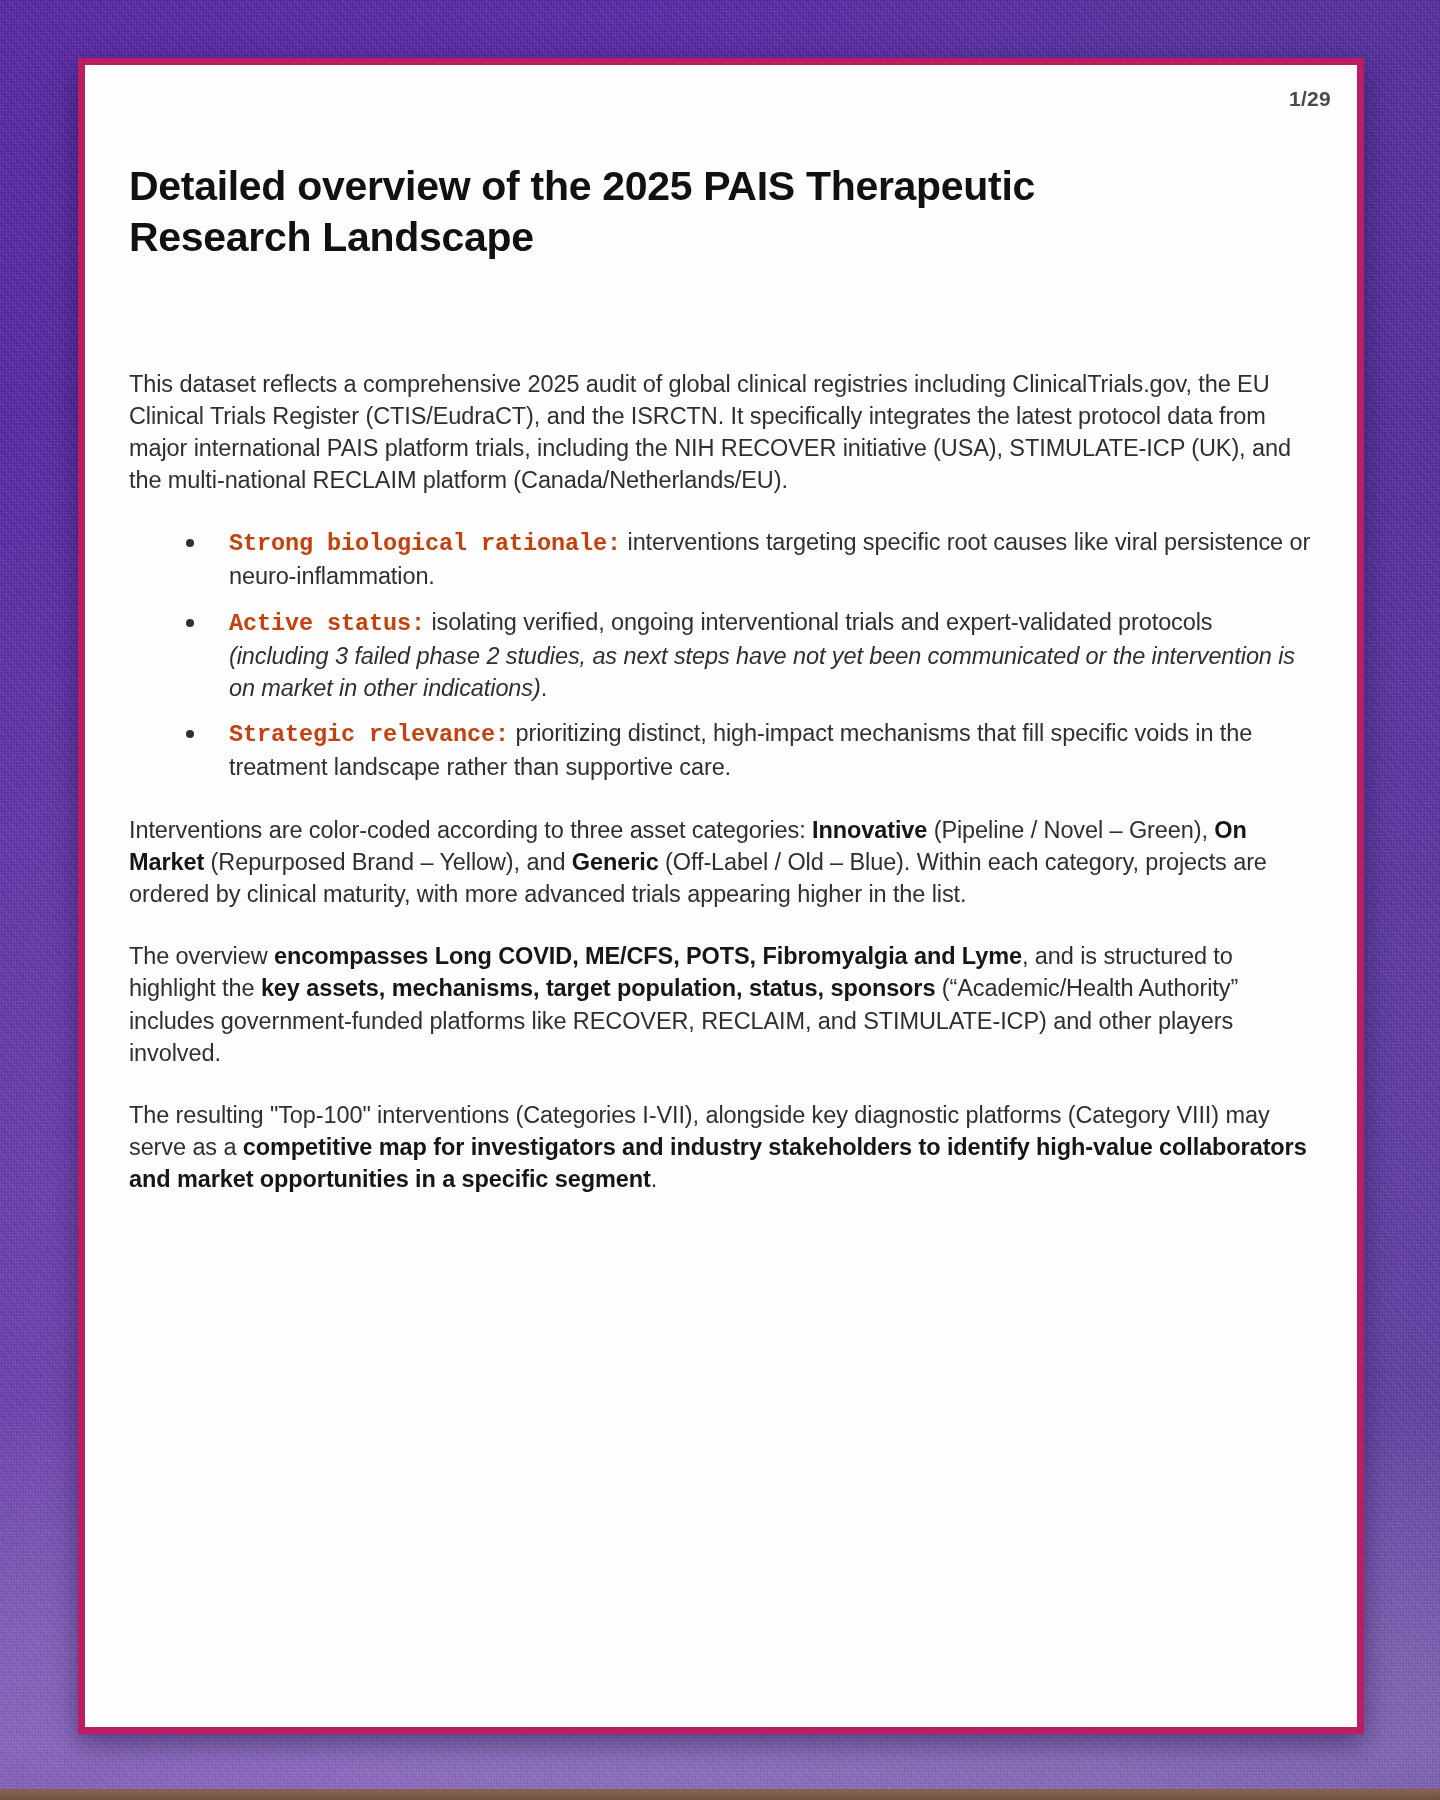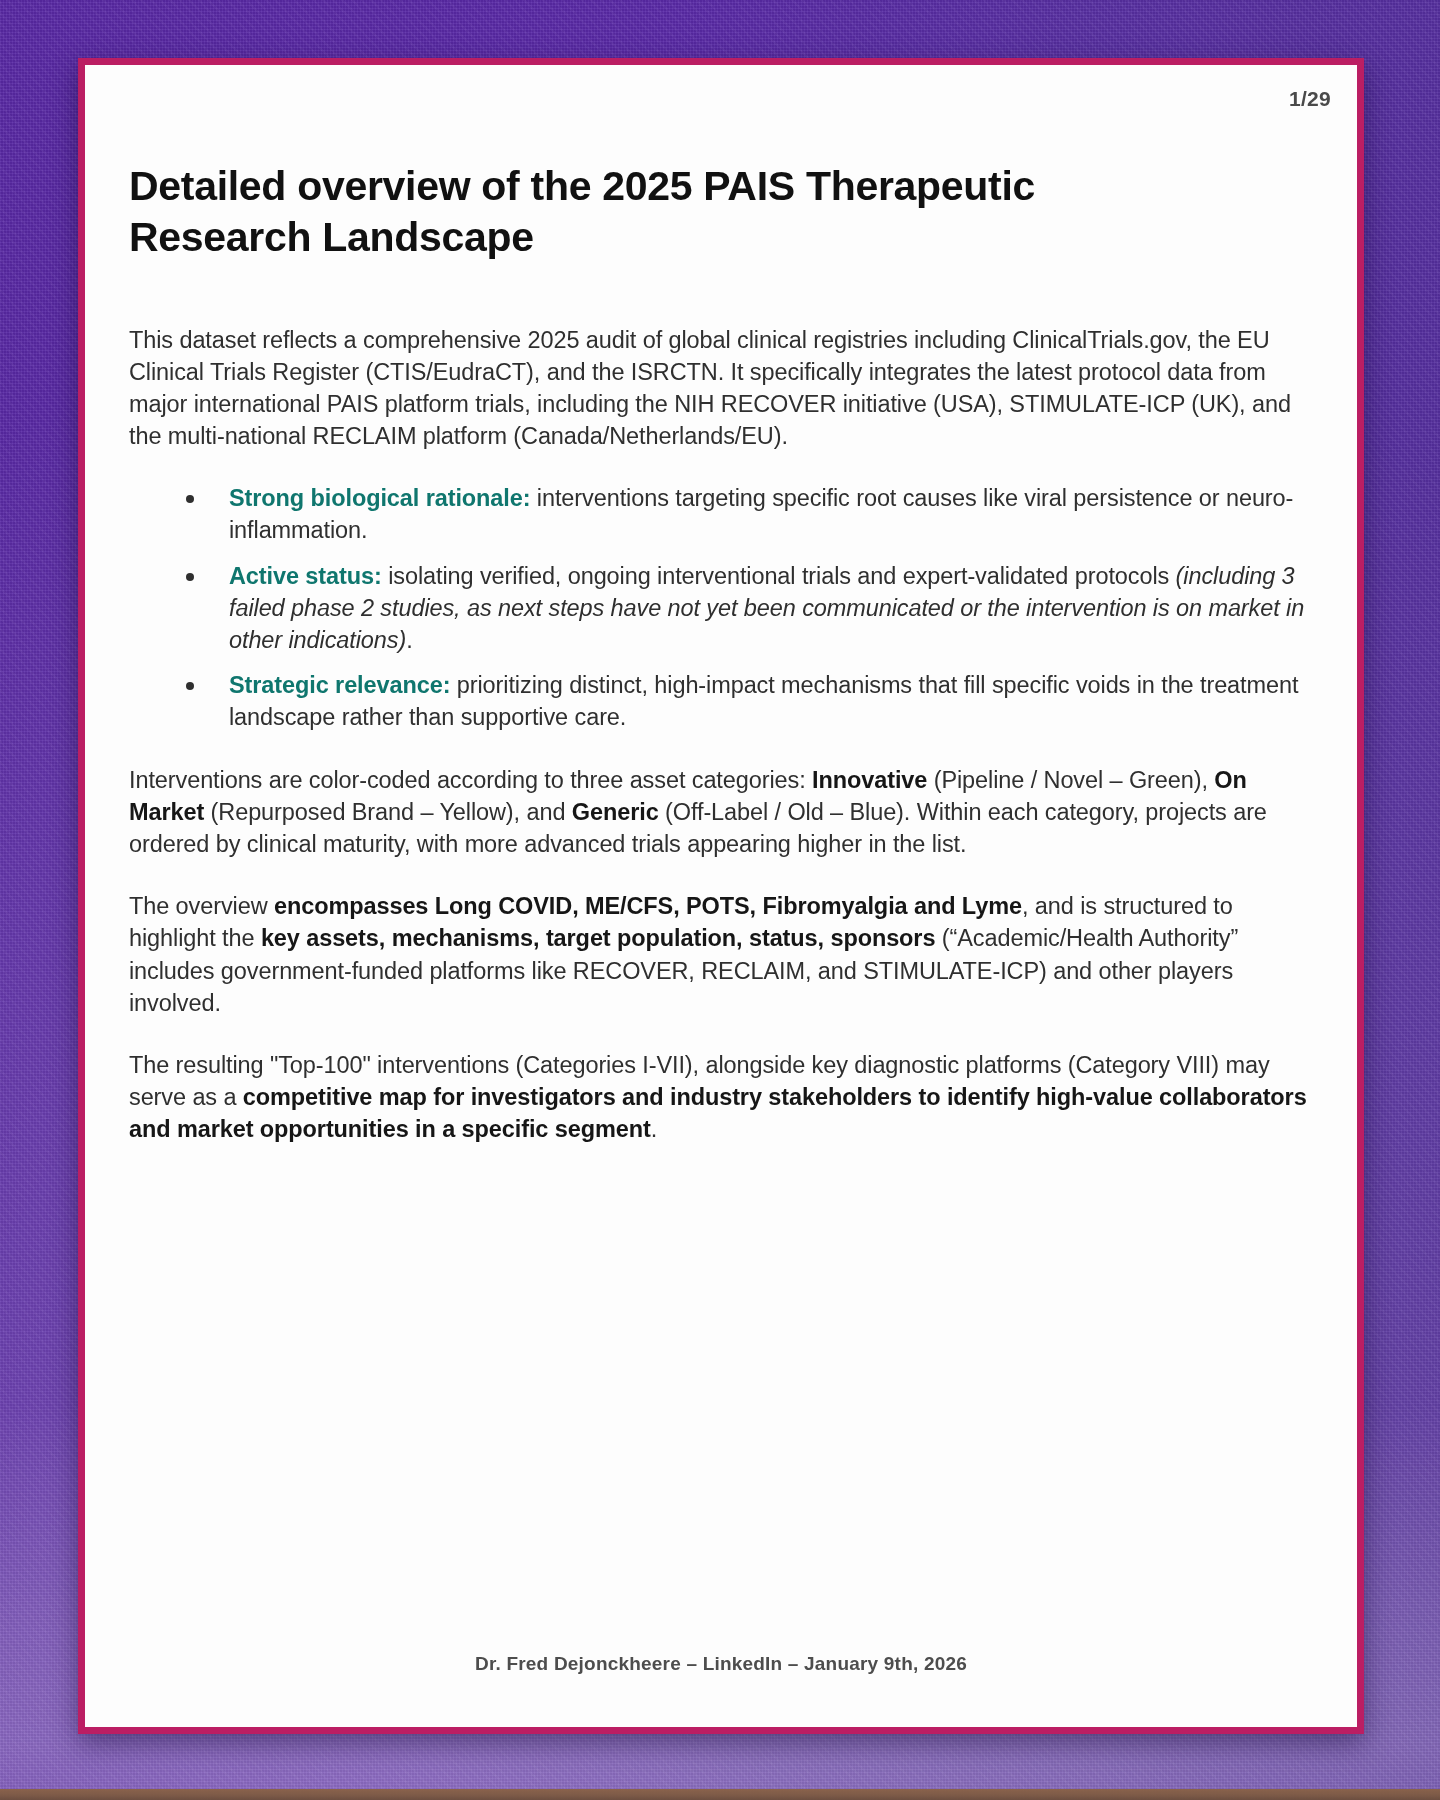--- a/index.html
+++ b/index.html
@@ -106,21 +106,21 @@
     margin: 0;
     font-size: 41px;
     line-height: 1.25;
     font-weight: bold;
     color: #111111;
     letter-spacing: -0.3px;
     max-width: 1030px;
   }
 
   .body-block {
-    margin-top: 60px;
+    margin-top: 104px;
   }
 
   p.para {
     margin: 0 0 30px 0;
     font-size: 23.5px;
     line-height: 1.37;
     color: #2f2f2f;
     letter-spacing: -0.1px;
   }
   p.para:last-child { margin-bottom: 0; }
@@ -144,21 +144,21 @@
   ul.pillars li:last-child { margin-bottom: 0; }
   ul.pillars li .bullet-dot {
     position: absolute;
     left: 57px;
     top: 13px;
     width: 8px;
     height: 8px;
     border-radius: 50%;
     background: #2f2f2f;
   }
-  ul.pillars li b { color: #0f766e; font-weight: bold; }
+  ul.pillars li b { color: #c2410c; font-weight: bold; font-family: Liberation Mono, monospace; }
   ul.pillars li i { font-style: italic; }
 
   .footer-credit {
     position: absolute;
     left: 0;
     right: 0;
     bottom: 52px;
     text-align: center;
     font-size: 19px;
     font-weight: bold;
@@ -208,16 +208,15 @@
           <span>The overview </span><b>encompasses Long COVID, ME/CFS, POTS, Fibromyalgia and Lyme</b><span>, and is structured to highlight the </span><b>key assets, mechanisms, target population, status, sponsors</b><span> (“Academic/Health Authority” includes government-funded platforms like RECOVER, RECLAIM, and STIMULATE-ICP) and other players involved.</span>
         </p>
 
         <p class="para">
           <span>The resulting "Top-100" interventions (Categories I-VII), alongside key diagnostic platforms (Category VIII) may serve as a </span><b>competitive map for investigators and industry stakeholders to identify high-value collaborators and market opportunities in a specific segment</b><span>.</span>
         </p>
 
       </div>
     </div>
 
-    <div class="footer-credit">Dr. Fred Dejonckheere – LinkedIn – January 9th, 2026</div>
 
   </div>
 </div>
 
 </body></html>

